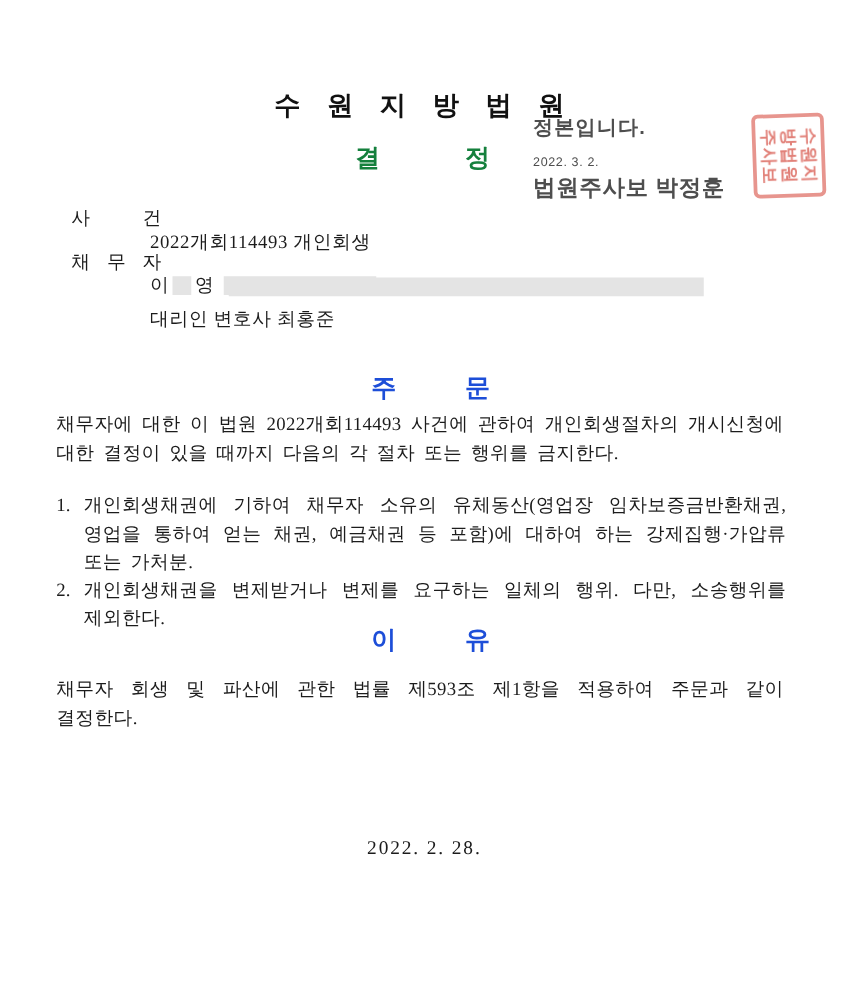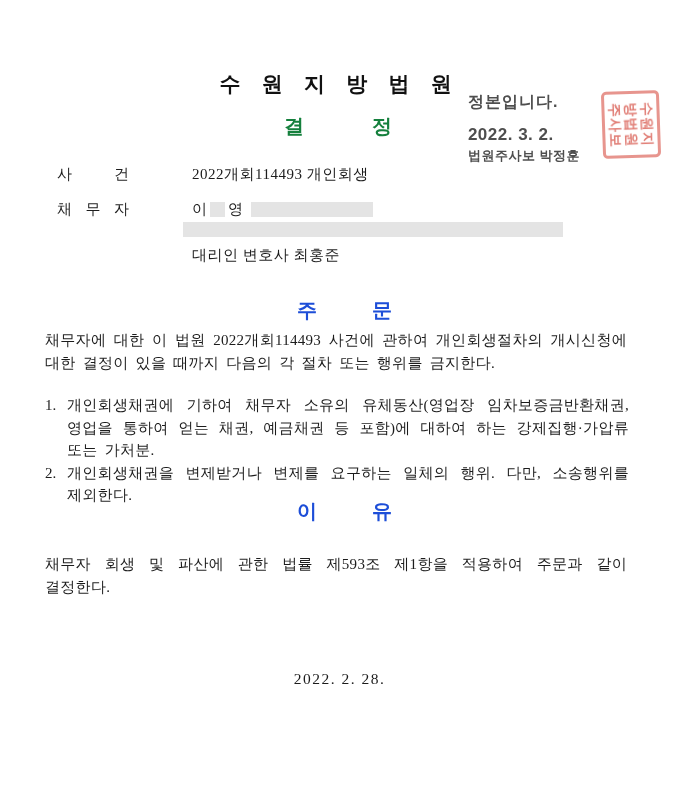--- a/index.html
+++ b/index.html
@@ -36,22 +36,22 @@
   }
 
   
   .cert-block {
     position: absolute;
     top: 92px; right: 99px;
     font-family: "Liberation Sans", sans-serif;
     color: #4e4e4e;
   }
   .cert-statement { font-size: 16px; font-weight: bold; letter-spacing: 1px; }
-  .cert-date { font-size: 17px; font-weight: bold; margin-top: 12px; letter-spacing: 0.5px; }
-  .cert-officer { font-size: 13px; font-weight: bold; margin-top: 2px; letter-spacing: 0.5px; }
+  .cert-date { font-size: 10px; font-weight: normal; margin-top: 12px; letter-spacing: 0.5px; }
+  .cert-officer { font-size: 18px; font-weight: bold; margin-top: 2px; letter-spacing: 0.5px; }
 
   .square-seal {
     position: absolute;
     top: 91px; left: 602px;
     width: 58px; height: 67px;
     border: 3px solid rgba(218, 92, 82, 0.65);
     border-radius: 5px;
     transform: rotate(-2deg);
     display: flex; align-items: center; justify-content: center;
     overflow: hidden;
@@ -64,21 +64,21 @@
     letter-spacing: 1px;
     color: rgba(215, 85, 75, 0.75);
     transform: rotate(90deg);
     filter: blur(0.4px);
     white-space: nowrap;
     text-align: center;
   }
   .square-seal-inner span { display: block; }
 
   
-  .case-row { position: absolute; left: 57px; font-size: 15px; display: flex; }
+  .case-row { position: absolute; left: 57px; font-size: 15px; display: flex; flex-direction: column; }
   .case-label {
     width: 72px;
     display: inline-block;
     text-align: justify;
     text-align-last: justify;
     flex: none;
   }
   .case-value { margin-left: 63px; letter-spacing: 0.5px; }
   .name-line { display: inline-flex; align-items: center; margin-left: 63px; }
   .redact {
@@ -230,21 +230,21 @@
       <span class="order-item-text">개인회생채권에 기하여 채무자 소유의 유체동산(영업장 임차보증금반환채권, 영업을 통하여 얻는 채권, 예금채권 등 포함)에 대하여 하는 강제집행·가압류 또는 가처분.</span>
     </div>
     <div class="order-item">
       <span class="order-item-num">2.</span>
       <span class="order-item-text">개인회생채권을 변제받거나 변제를 요구하는 일체의 행위. 다만, 소송행위를 제외한다.</span>
     </div>
   </div>
 
   <div class="section-heading" style="top:498px">이 유</div>
 
-  <div class="body-para" style="top:553px">채무자 회생 및 파산에 관한 법률 제593조 제1항을 적용하여 주문과 같이 결정한다.</div>
+  <div class="body-para" style="top:541px">채무자 회생 및 파산에 관한 법률 제593조 제1항을 적용하여 주문과 같이 결정한다.</div>
 
   <div class="decision-date">2022. 2. 28.</div>
 
   <div class="judge-row">
     <span class="judge-label">판사</span>
     <span class="judge-name">
       <span>김</span>
       <span class="redact redact-judge-mid"></span>
       <span>미</span>
     </span>

